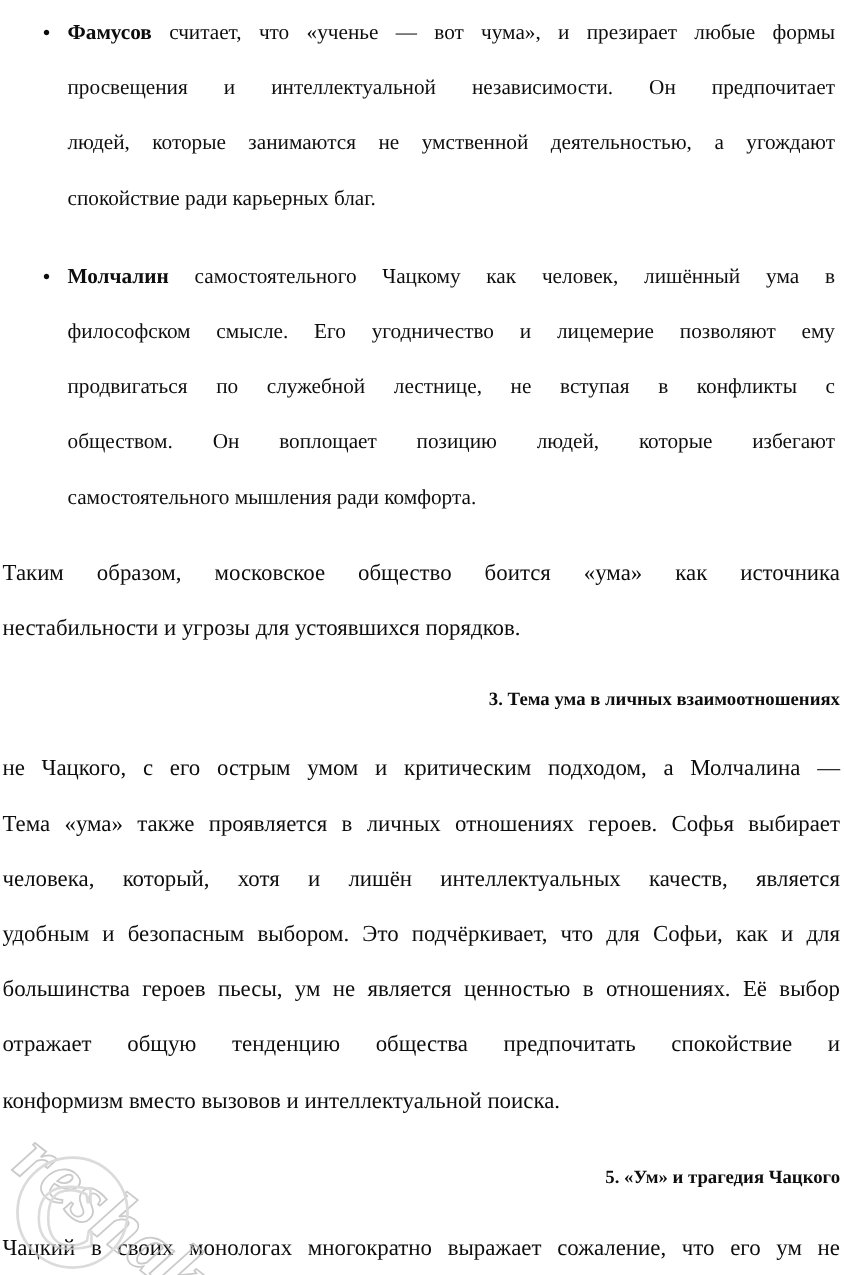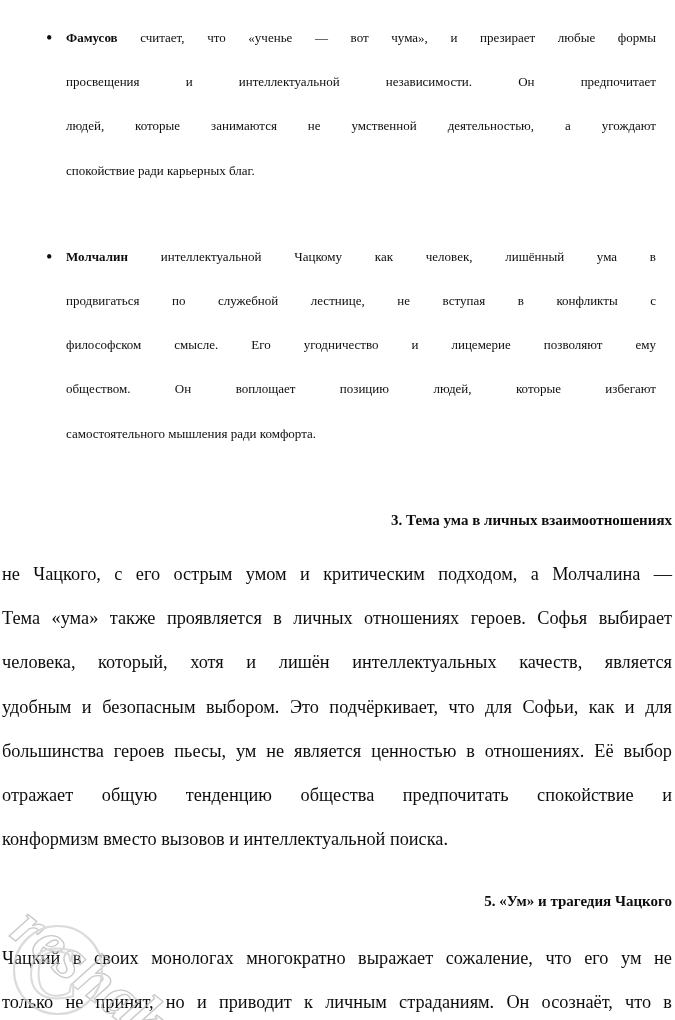--- a/index.html
+++ b/index.html
@@ -69,23 +69,23 @@
   ul.bullets {
     list-style: none;
     margin: 0;
     padding: 0;
   }
   li.bullet-item {
     position: relative;
     padding-left: 48px;
     text-align: justify;
     text-justify: inter-word;
-    font-size: 13px;
-    line-height: 44.2px;
-    margin: 16px;
+    font-size: 17px;
+    line-height: 44.2px;
+    margin: 4px;
   }
   li.bullet-item .bullet-dot {
     position: absolute;
     left: 28px;
     top: 0;
     line-height: 44.2px;
     font-size: 18.3px;
   }
   li.bullet-item .bullet-dot::before {
     content: "\2022";
@@ -152,30 +152,34 @@
         <span class="ln"><b class="bold">Фамусов</b><span> считает, что «ученье — вот чума», и презирает любые формы</span></span>
         <span class="ln">просвещения и интеллектуальной независимости. Он предпочитает</span>
         <span class="ln">людей, которые занимаются не умственной деятельностью, а угождают</span>
         <span class="ln last">спокойствие ради карьерных благ.</span>
       </li>
 
       <div class="sp-bullet-gap"></div>
 
       <li class="bullet-item">
         <span class="bullet-dot"></span>
-        <span class="ln"><b class="bold">Молчалин</b><span> интеллектуальной Чацкому как человек, лишённый ума в</span></span>
+        <span class="ln"><b class="bold">Молчалин</b><span> самостоятельного Чацкому как человек, лишённый ума в</span></span>
+        <span class="ln">философском смысле. Его угодничество и лицемерие позволяют ему</span>
         <span class="ln">продвигаться по служебной лестнице, не вступая в конфликты с</span>
-        <span class="ln">философском смысле. Его угодничество и лицемерие позволяют ему</span>
         <span class="ln">обществом. Он воплощает позицию людей, которые избегают</span>
         <span class="ln last">самостоятельного мышления ради комфорта.</span>
       </li>
     </ul>
 
     <div class="sp-after-bullets"></div>
 
+    <p class="para">
+      <span class="ln">Таким образом, московское общество боится «ума» как источника</span>
+      <span class="ln last">нестабильности и угрозы для устоявшихся порядков.</span>
+    </p>
 
     <div class="sp-before-h3"></div>
 
     <h3 class="heading">3. Тема ума в личных взаимоотношениях</h3>
 
     <div class="sp-after-h3"></div>
 
     <p class="para">
       <span class="ln">не Чацкого, с его острым умом и критическим подходом, а Молчалина —</span>
       <span class="ln">Тема «ума» также проявляется в личных отношениях героев. Софья выбирает</span>

